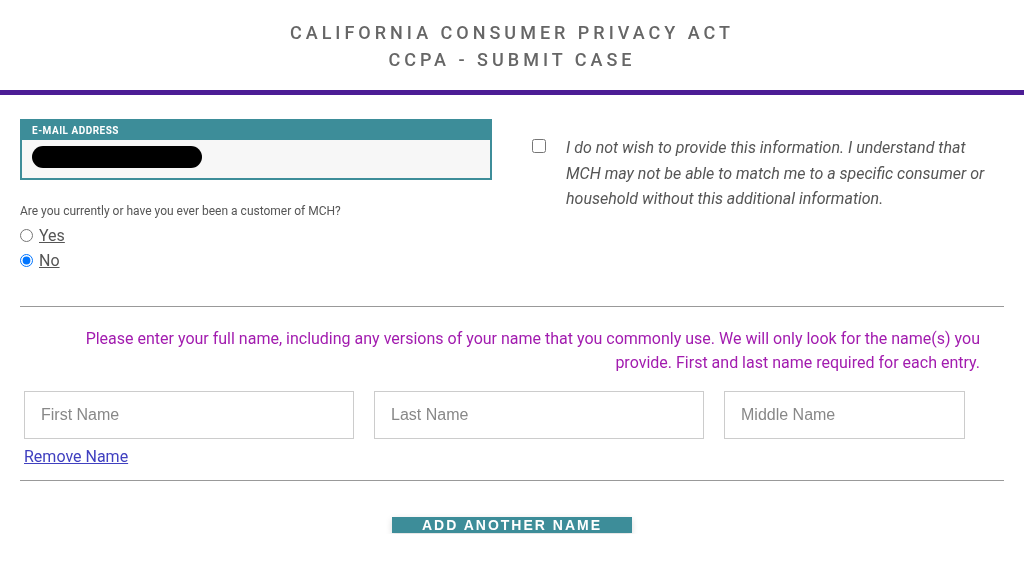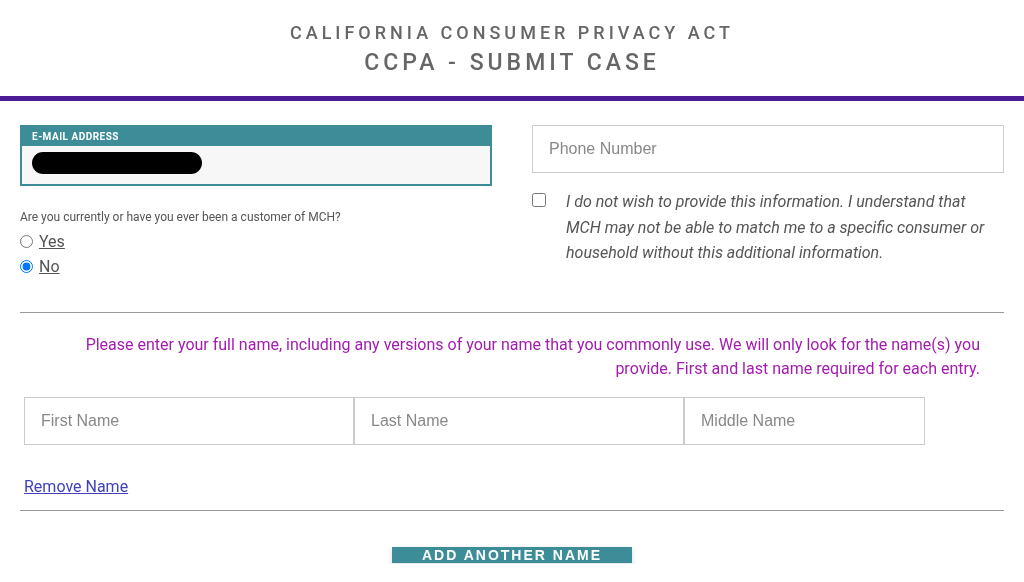--- a/index.html
+++ b/index.html
@@ -19,21 +19,21 @@
       border-bottom: 5px solid #4c1d95;
     }
     .header h1 {
       font-size: 18px;
       font-weight: 500;
       color: #666;
       letter-spacing: 4px;
       margin-bottom: 6px;
     }
     .header h2 {
-      font-size: 23px;
+      font-size: 18px;
       font-weight: 500;
       color: #666;
       letter-spacing: 4px;
     }
     .form-container {
       padding: 0 20px;
     }
     .row1 {
       display: flex;
       gap: 40px;
@@ -125,20 +125,21 @@
     }
     .name-instructions {
       padding: 20px 24px 16px;
       font-size: 16px;
       color: #a21caf;
       line-height: 1.5;
       text-align: right;
     }
     .name-inputs {
       display: flex;
+      gap: 20px;
       padding: 0 4px;
     }
     .name-input {
       border: 1px solid #ccc;
       padding: 14px 16px;
       font-size: 16px;
       color: #888;
     }
     .name-input::placeholder {
       color: #888;
@@ -147,21 +148,21 @@
       flex: 0 0 330px;
     }
     .middle-name {
       flex: 0 0 130px;
     }
     .last-name {
       flex: 0 0 330px;
     }
     .remove-link {
       display: inline-block;
-      margin-top: 32px;
+      margin-top: 8px;
       margin-left: 4px;
       color: #4040c0;
       text-decoration: underline;
       font-size: 16px;
       cursor: pointer;
     }
     .section-divider-bottom {
       border-top: 1px solid #999;
       margin-top: 14px;
     }
@@ -207,21 +208,20 @@
           <span>Yes</span>
         </label>
         <label class="radio-row">
           <input type="radio" name="customer" checked="" style="">
           <span>No</span>
         </label>
       </div>
     </div>
 
     <div class="right-col">
-      <input type="text" class="phone-input" placeholder="Phone Number" style="">
 
       <div class="checkbox-row">
         <input type="checkbox" style="">
         <div class="checkbox-text">I do not wish to provide this information. I understand that MCH may not be able to match me to a specific consumer or household without this additional information.</div>
       </div>
     </div>
   </div>
 
   <div class="section-divider-top"></div>
 

